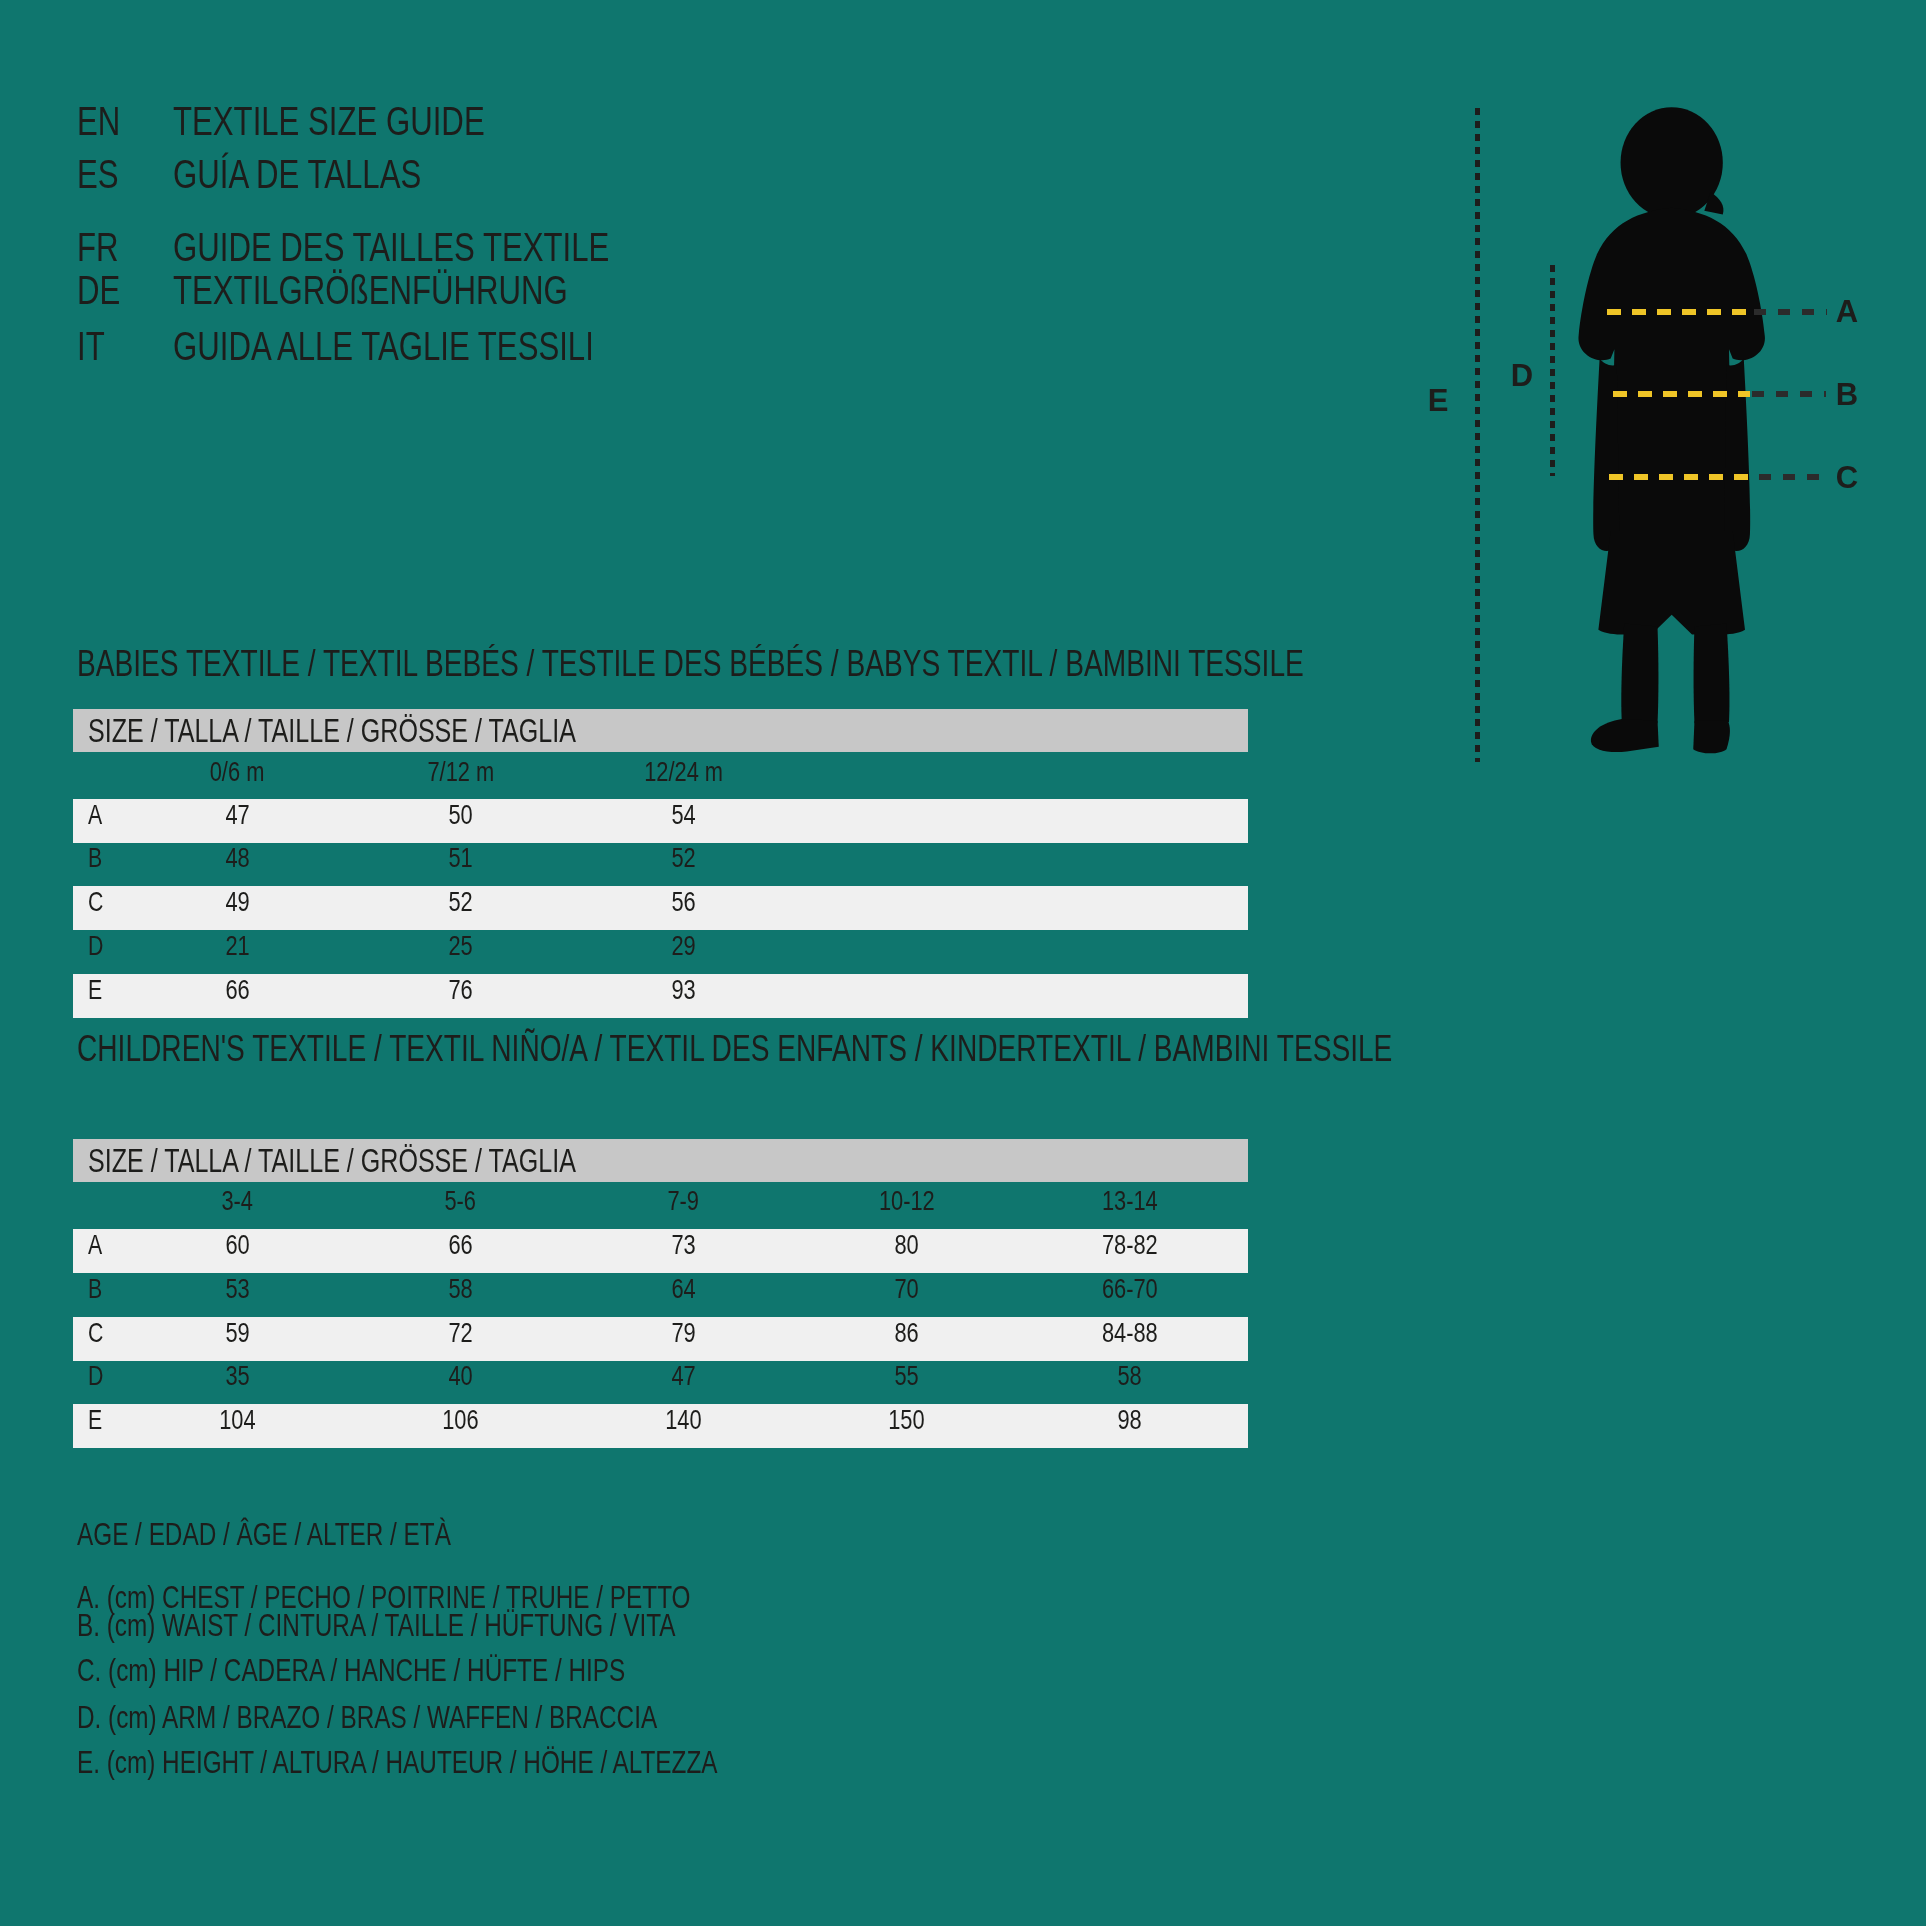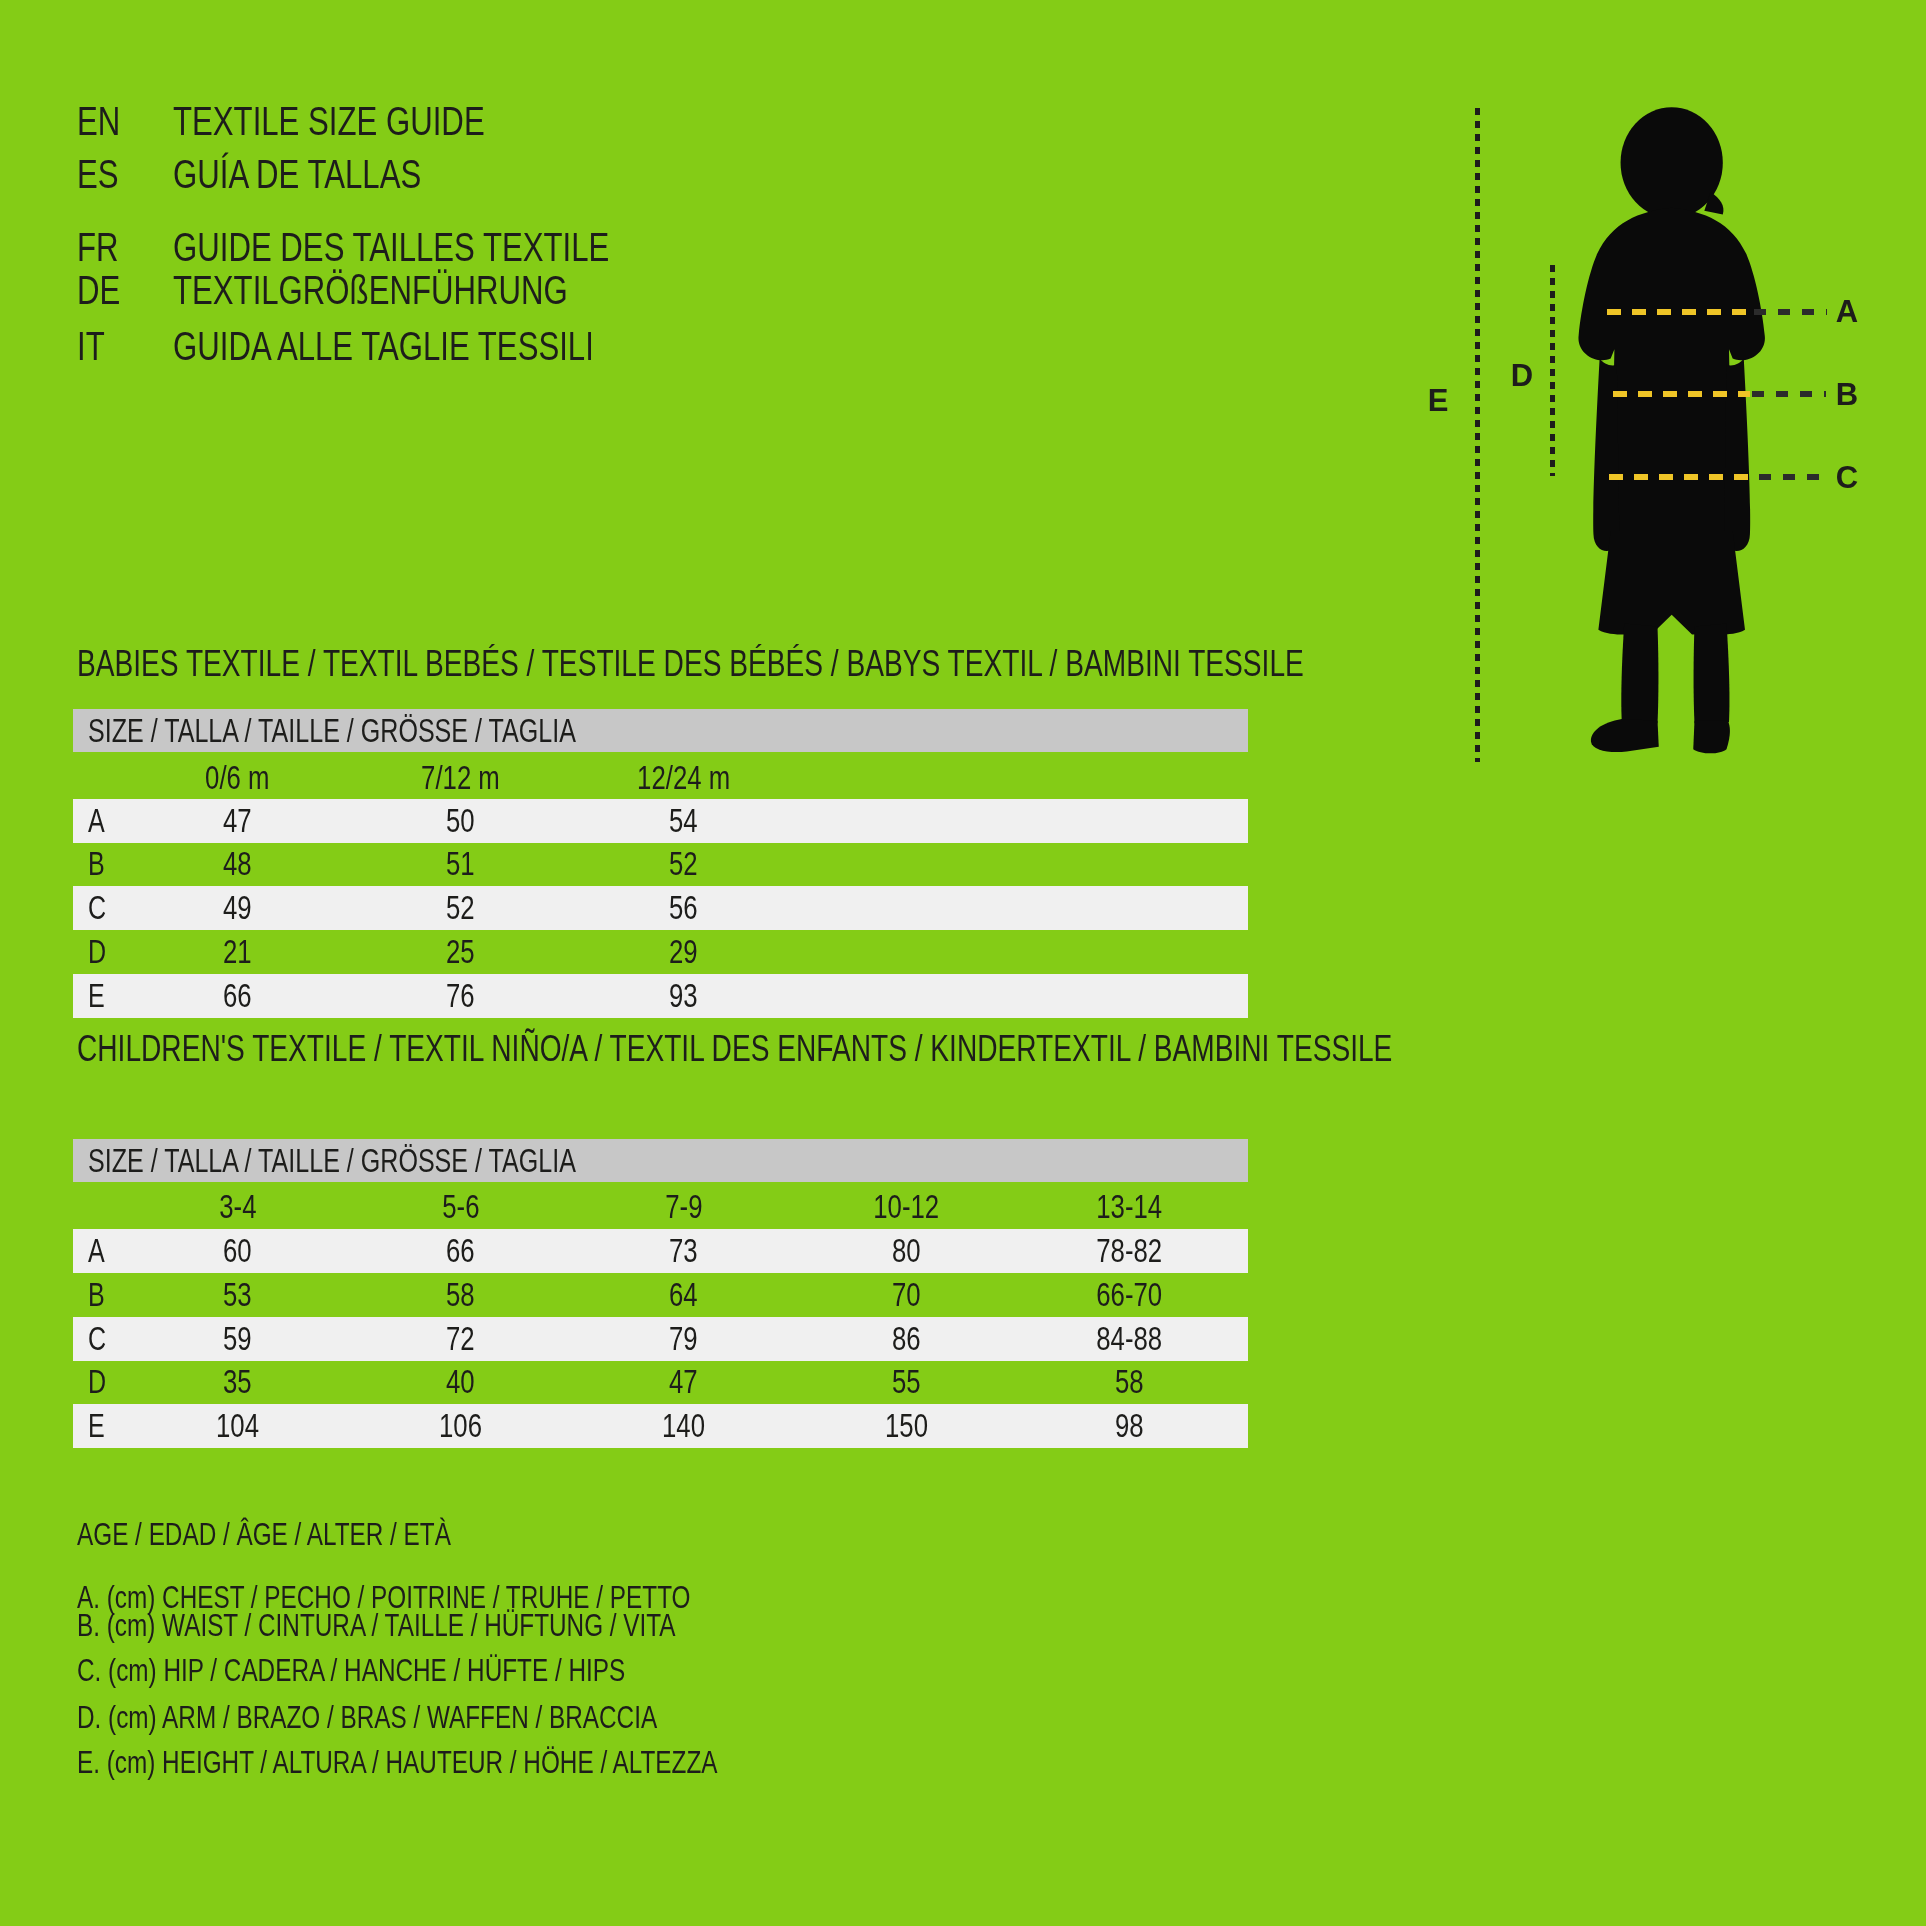--- a/index.html
+++ b/index.html
@@ -1,30 +1,30 @@
 <!DOCTYPE html>
 <html style="font-size:10px"><head>
 <meta charset="utf-8">
 <style>
   html,body{margin:0;padding:0;background:#ffffff;}
-  .page{position:relative;width:1926px;height:1926px;background:#84cc16;overflow:hidden;
+  .page{position:relative;width:1926px;height:1926px;background:#0f766e;overflow:hidden;
         font-family:"Liberation Sans",sans-serif;color:#1d1d1b;}
   
   .cd{display:inline-block;transform:scaleX(.76);transform-origin:0 50%;white-space:nowrap;}
   .cdc{display:inline-block;transform:scaleX(.78);transform-origin:50% 50%;white-space:nowrap;}
   
   .lang-row{position:absolute;left:77px;height:49px;display:flex;align-items:center;font-size:41px;}
   .lang-code{flex:0 0 96px;}
   
   .sec-title{position:absolute;left:77px;height:41px;line-height:41px;font-size:37px;}
   
   .size-bar{position:absolute;left:73px;width:1175px;height:43px;background:#c7c7c7;
             display:flex;align-items:center;padding-left:15px;box-sizing:border-box;font-size:33px;}
   
-  .trow{position:absolute;left:73px;width:1175px;height:44px;display:flex;align-items:center;font-size:33px;}
+  .trow{position:absolute;left:73px;width:1175px;height:44px;display:flex;font-size:28px;}
   .thead{height:43px;}
   .band-odd{background:#f0f0f0;}
   .lcell{flex:0 0 38px;padding-left:15px;}
   .vcell{flex:0 0 223px;text-align:center;}
   
   .legend-line{position:absolute;left:77px;height:39px;line-height:39px;font-size:32px;}
   
   .vdots{position:absolute;width:5px;background:repeating-linear-gradient(#1d1d1b 0 6.8px,transparent 6.8px 13px);}
   .e-line{left:1475px;top:108px;height:654px;}
   .d-line{left:1550px;top:265px;height:211px;}

